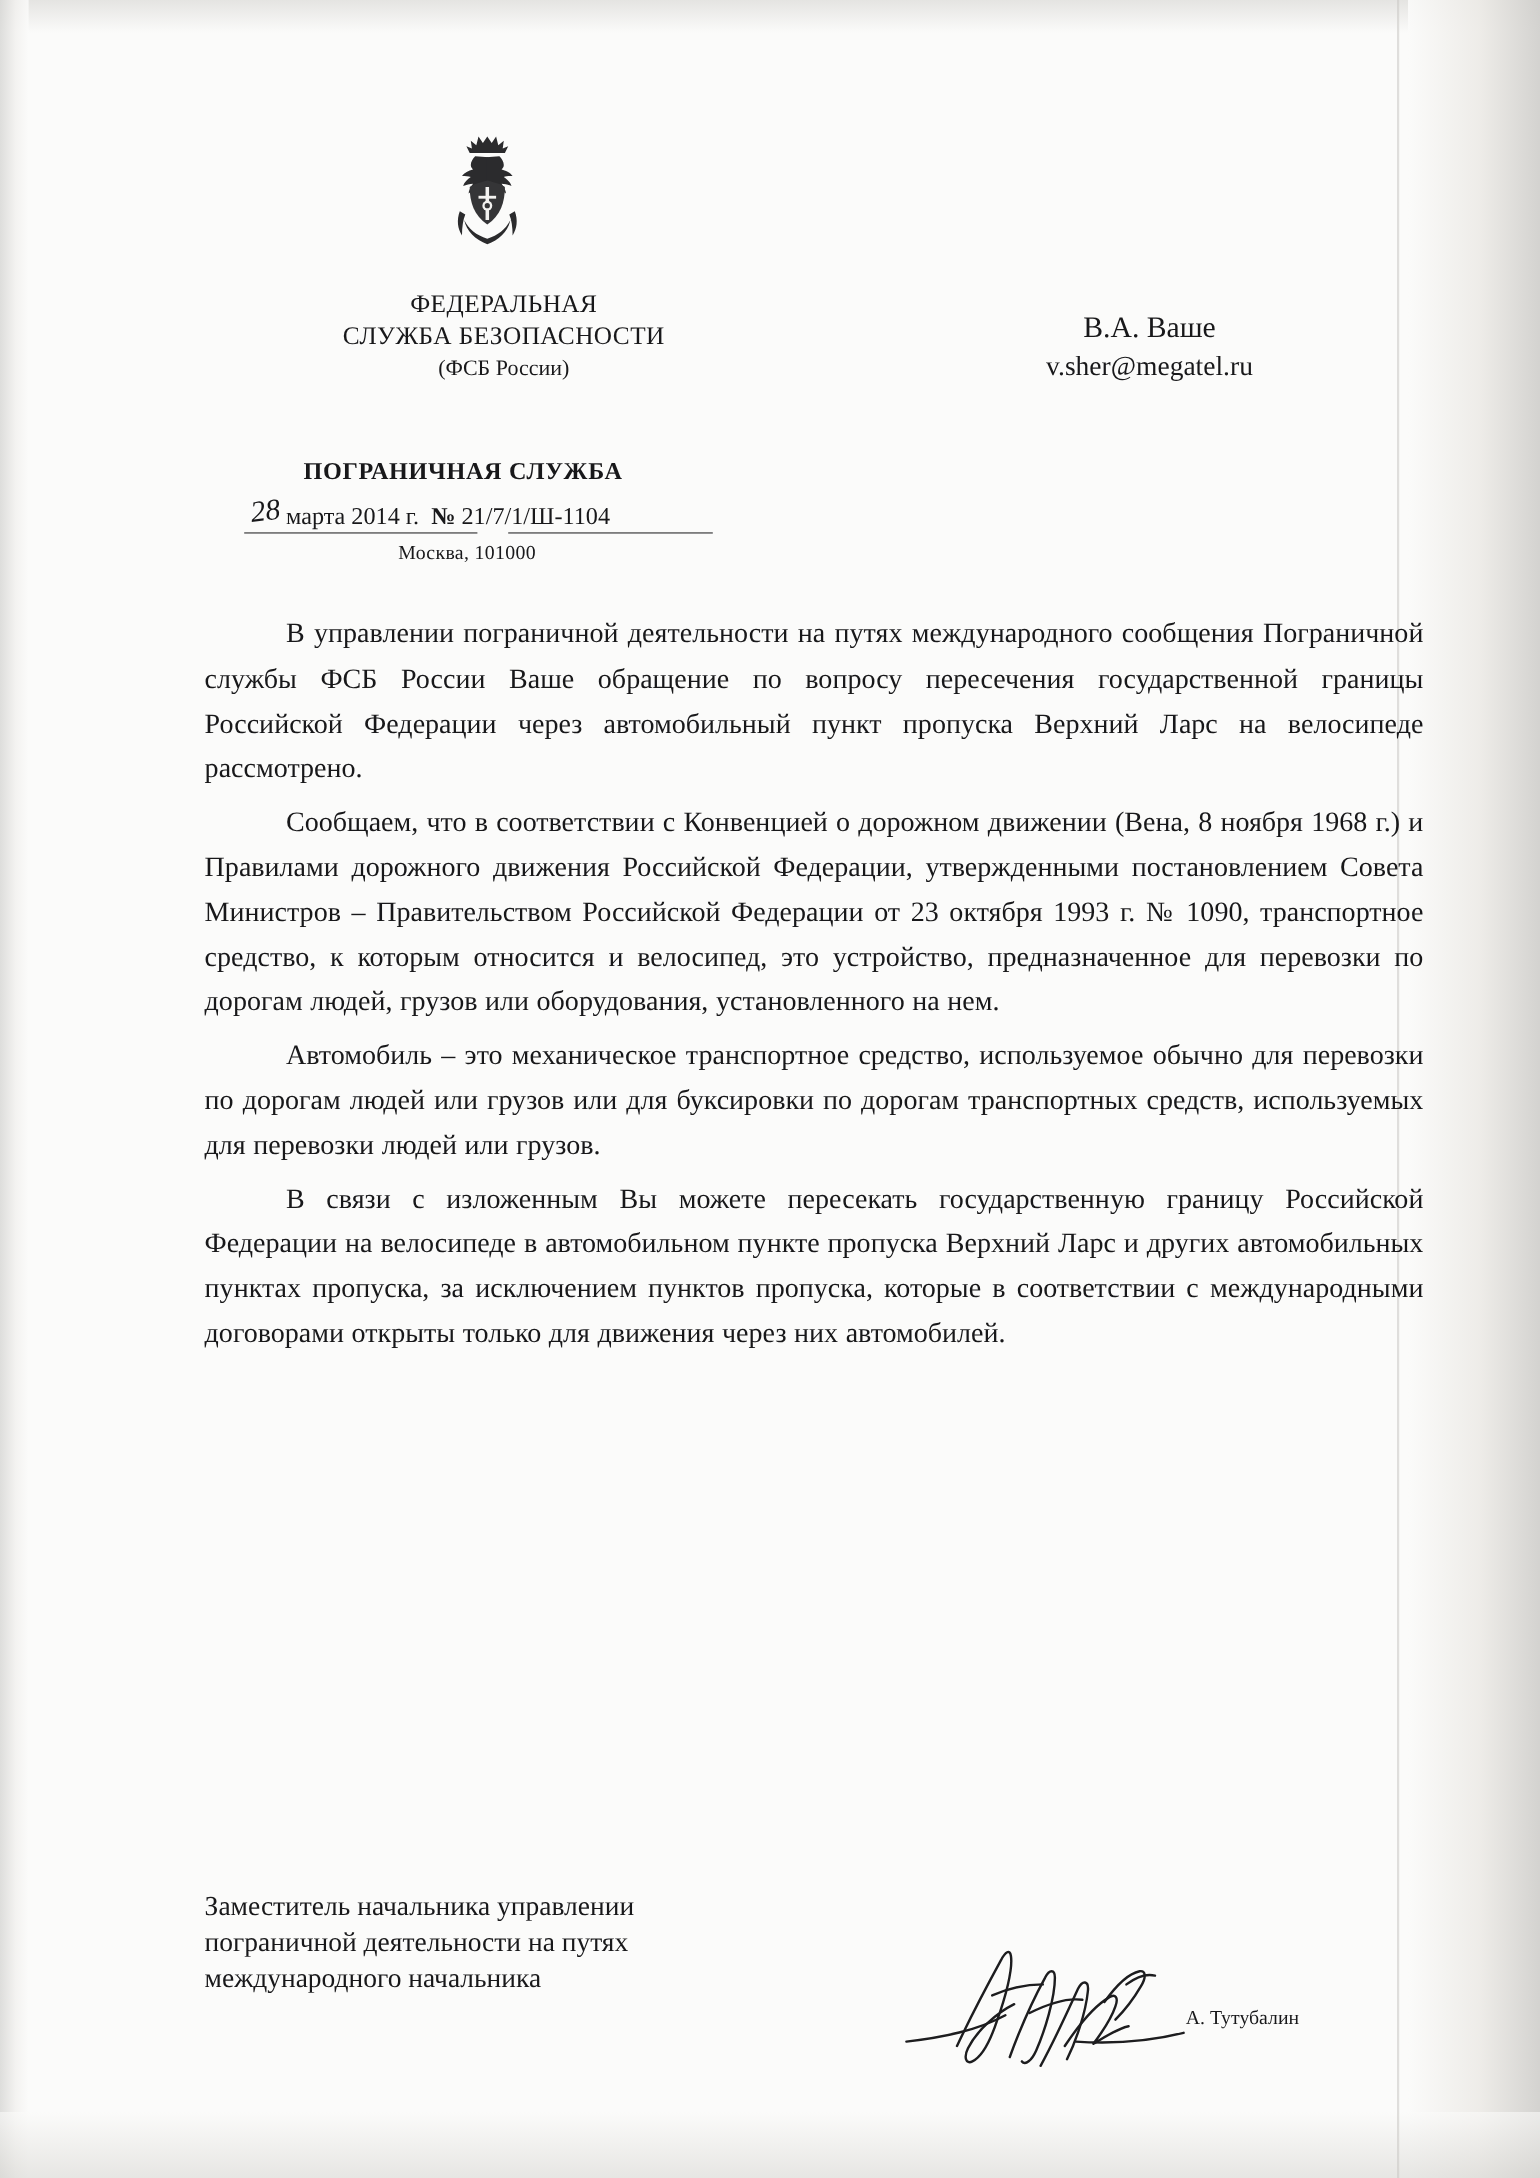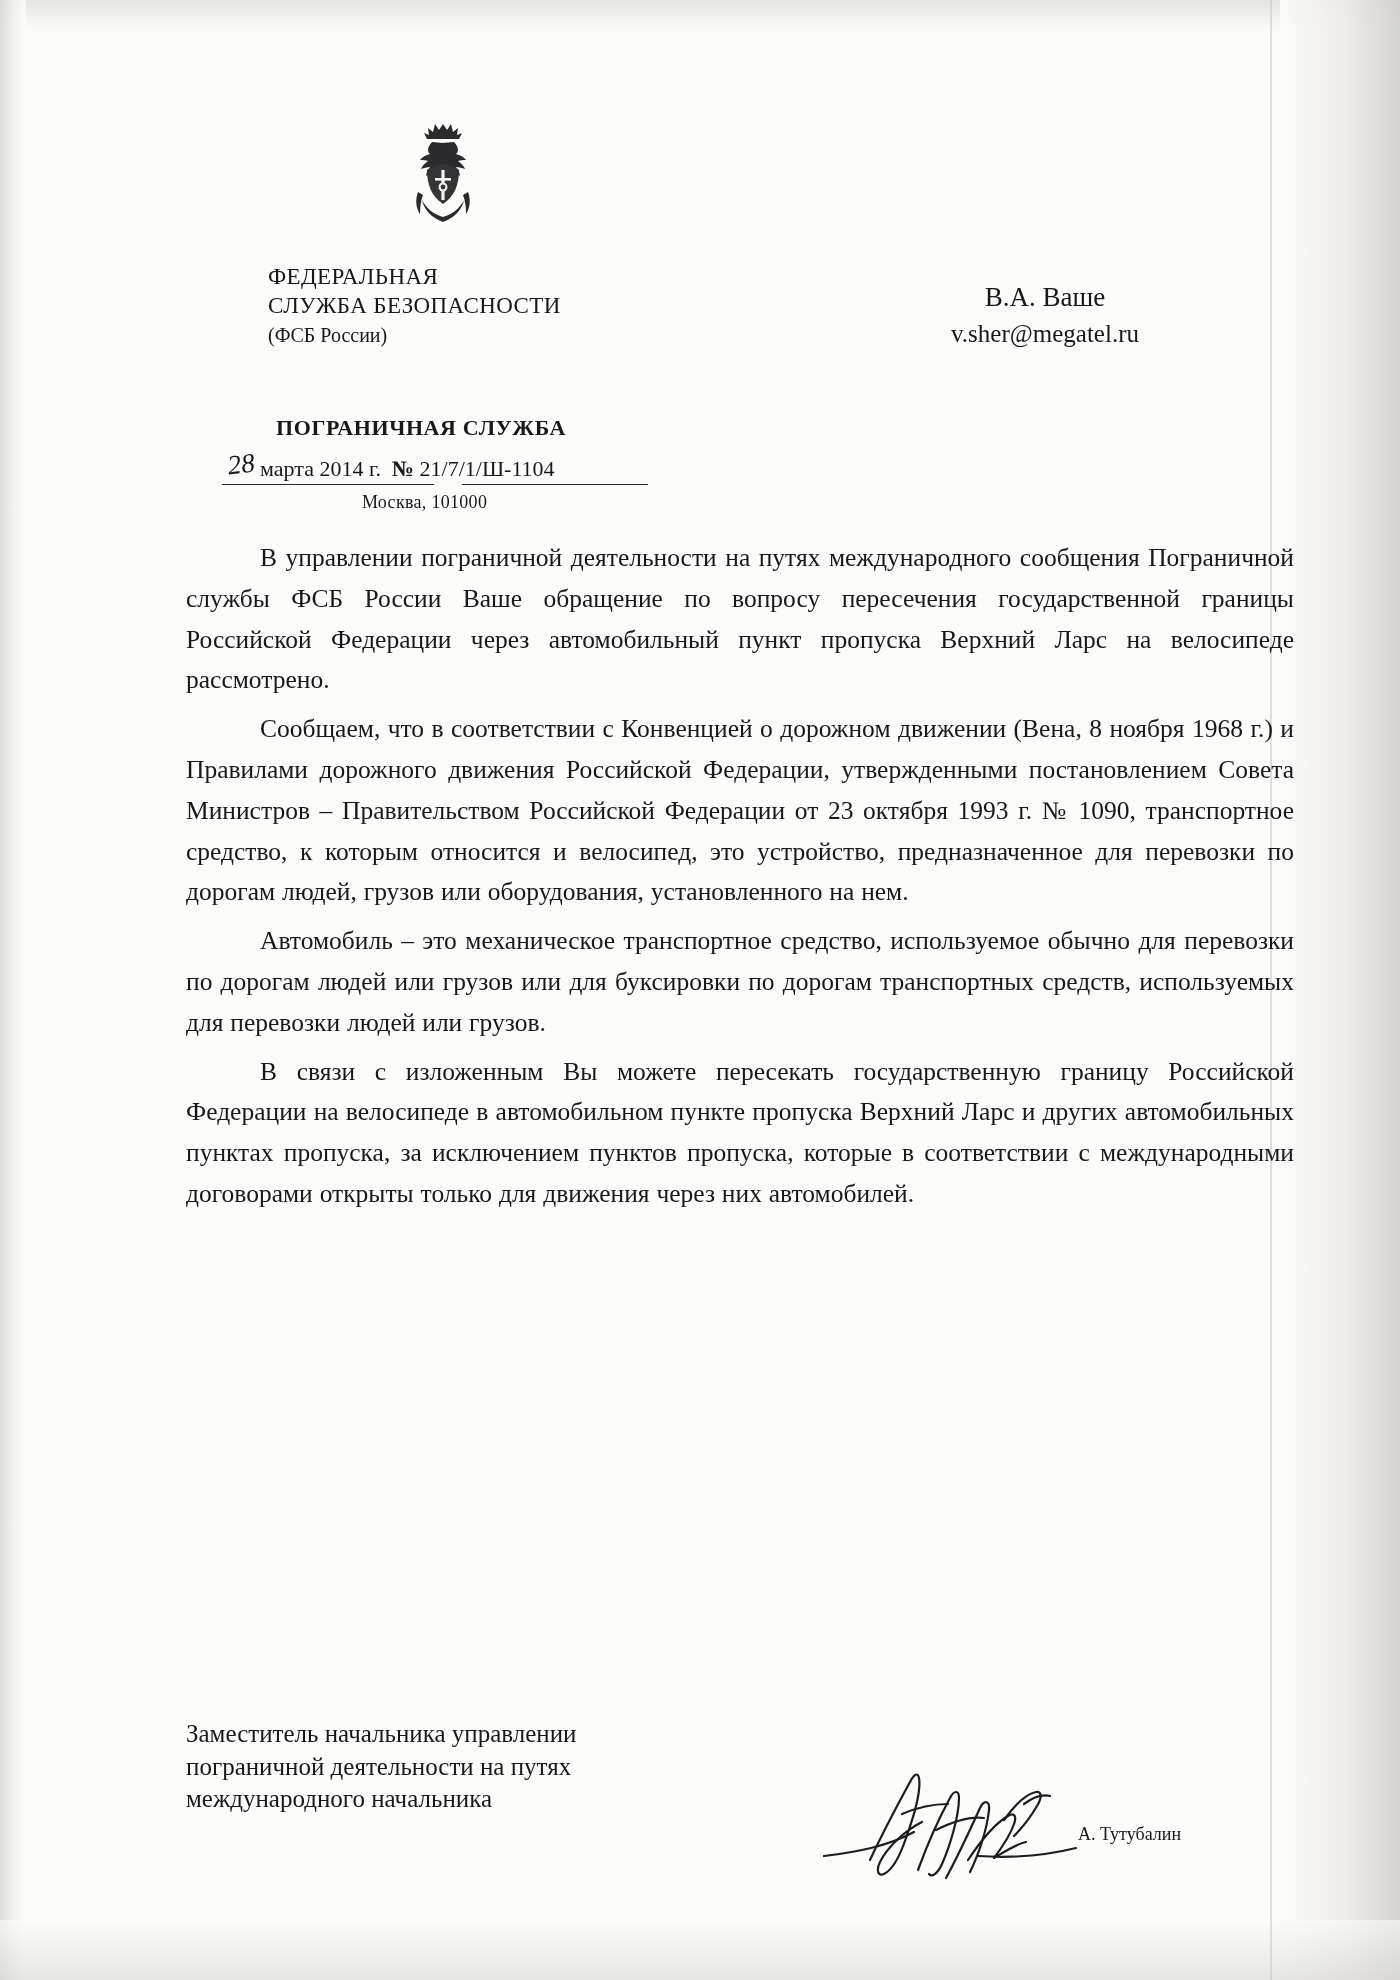--- a/index.html
+++ b/index.html
@@ -72,21 +72,21 @@
     width: 74px;
     height: 112px;
   }
 
   
   #letterhead {
     position: absolute;
     left: 268px;
     top: 262px;
     width: 380px;
-    text-align: left;
+    text-align: center;
     line-height: 1.28;
   }
   #letterhead .lh-line {
     font-size: 23px;
     letter-spacing: .4px;
     white-space: nowrap;
   }
   #letterhead .lh-paren {
     font-size: 20px;
     margin-top: 2px;
@@ -154,21 +154,21 @@
     font-size: 27px;
   }
   #addressee .addr-email {
     font-size: 25px;
   }
 
   
   #letter-body {
     position: absolute;
     left: 186px;
-    top: 538px;
+    top: 556px;
     width: 1108px;
   }
   #letter-body p {
     margin: 0 0 8px 0;
     font-size: 25.5px;
     line-height: 1.60;
     text-align: justify;
     text-indent: 74px;
     text-justify: inter-word;
     word-spacing: .5px;

